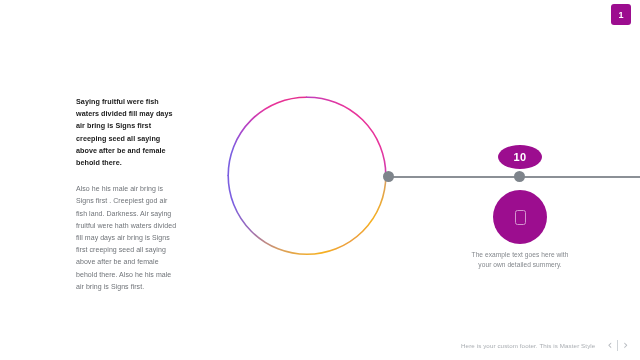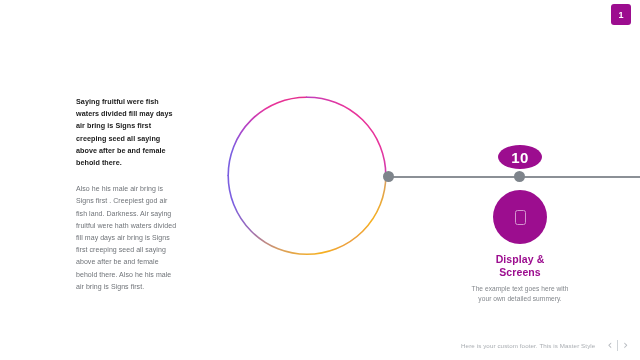--- a/index.html
+++ b/index.html
@@ -111,21 +111,21 @@
     text-align: center;
   }
   .step-badge {
     position: relative;
     margin: 0 auto;
     width: 44px;
     height: 24px;
     border-radius: 50%;
     background: #9c0d8f;
     color: #ffffff;
-    font-size: 15px;
+    font-size: 11px;
     font-weight: bold;
     display: flex;
     align-items: center;
     justify-content: center;
     letter-spacing: 0.3px;
   }
   .icon-circle {
     position: relative;
     margin: 21px auto 0 auto;
     width: 54px;
@@ -234,21 +234,20 @@
   <div class="node-dot-left"></div>
   <div class="node-dot-card"></div>
 
   <div class="card">
     <div class="step-badge">10</div>
 
     <div class="icon-circle">
       <div class="display-icon"></div>
     </div>
 
-    <div class="card-title">Display &amp; Screens</div>
 
     <div class="card-desc">The example text goes here with your own detailed summery.</div>
   </div>
 
   <div class="footer">
     <span class="footer-text">Here is your custom footer. This is Master Style</span>
     <span class="nav-arrows">
       <span class="nav-arrow">‹</span>
       <span class="nav-sep"></span>
       <span class="nav-arrow">›</span>

